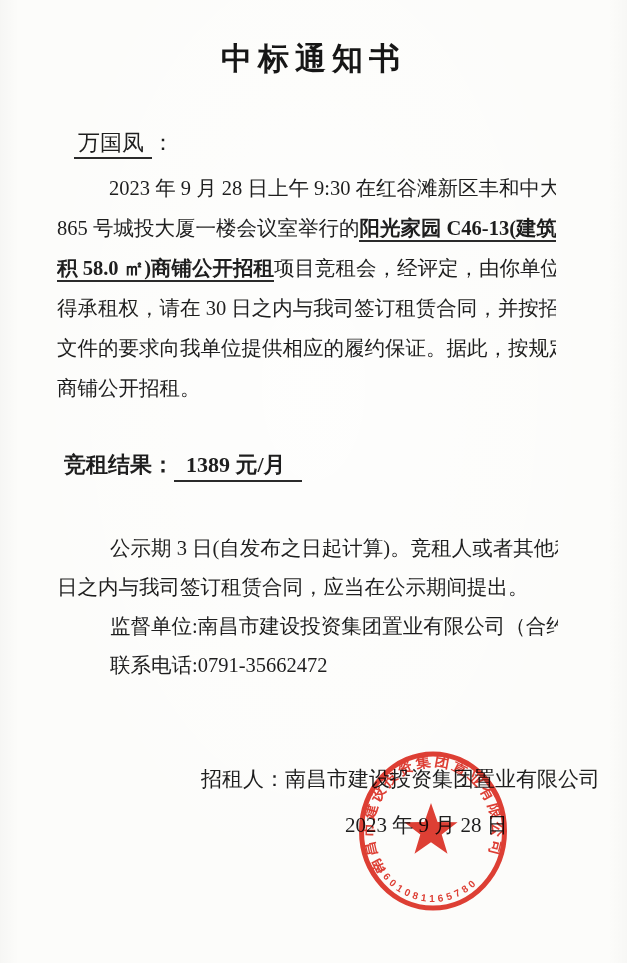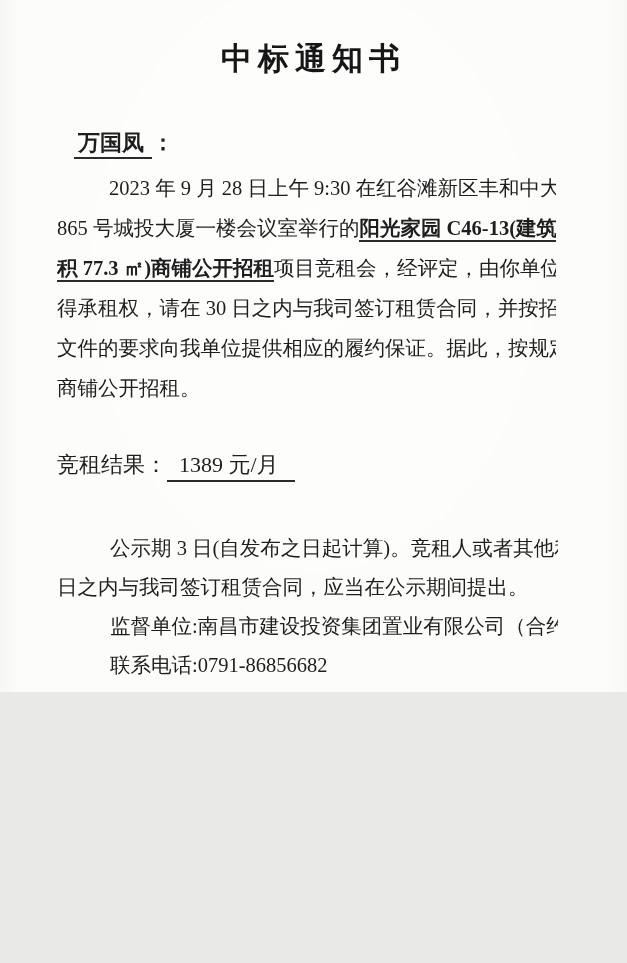--- a/index.html
+++ b/index.html
@@ -1,37 +1,37 @@
 <!DOCTYPE html>
 <html><head>
 <meta charset="utf-8">
 <style>
   * { margin:0; padding:0; box-sizing:border-box; }
   html,body { background:#e9e9e7; }
   .page {
     position:relative;
-    width:627px; height:692px;
+    width:627px; height:963px;
     margin:0 auto;
     background:#fcfcfa;
     background-image:
       radial-gradient(ellipse at 50% 40%, rgba(255,255,255,.6), rgba(0,0,0,0) 70%),
       linear-gradient(90deg, rgba(0,0,0,.025) 0, rgba(0,0,0,0) 3%, rgba(0,0,0,0) 97%, rgba(0,0,0,.02) 100%);
     overflow:hidden;
     font-family:"Liberation Serif","DejaVu Serif",serif;
     color:#1e1e1e;
   }
   .doc-title {
     position:absolute; top:38px; left:0; width:100%;
     text-align:center;
     font-size:31px; font-weight:700; letter-spacing:6px;
     color:#161616;
   }
   .recipient {
     position:absolute; left:74px; top:128px;
-    font-size:22px; font-weight:700; line-height:30px;
+    font-size:22px; font-weight:400; line-height:30px;
   }
   .recipient .name {
     border-bottom:2px solid #2b2b2b;
     padding:0 8px 2px 4px;
   }
   .bodypara {
     position:absolute; left:57px; top:168px; width:499px;
     font-size:20.5px;
   }
   .ln {
@@ -40,22 +40,22 @@
     overflow:hidden; white-space:nowrap;
   }
   .ln.short { text-align:left; text-align-last:left; }
   .indent1 { text-indent:52px; }
   .em {
     font-weight:700;
     border-bottom:2px solid #2b2b2b;
     padding-bottom:1px;
   }
   .result-line {
-    position:absolute; left:57px; top:451px;
-    font-size:22px; font-weight:400; line-height:28px;
+    position:absolute; left:64px; top:451px;
+    font-size:22px; font-weight:700; line-height:28px;
   }
   .result-line .value {
     border-bottom:2px solid #2b2b2b;
     padding:0 16px 3px 12px;
   }
   .notice {
     position:absolute; left:57px; top:529px; width:501px;
     font-size:20.5px;
   }
   .notice .nln {
@@ -90,33 +90,33 @@
 
 <div class="page">
 
   <div class="doc-title">中标通知书</div>
 
   <div class="recipient"><span class="name">万国凤</span><span>：</span></div>
 
   <div class="bodypara">
     <div class="ln indent1">2023 年 9 月 28 日上午 9:30 在红谷滩新区丰和中大道</div>
     <div class="ln"><span>865 号城投大厦一楼会议室举行的</span><span class="em">阳光家园 C46-13(建筑面</span></div>
-    <div class="ln"><span class="em">积 77.3 ㎡)商铺公开招租</span><span>项目竞租会，经评定，由你单位获</span></div>
+    <div class="ln"><span class="em">积 58.0 ㎡)商铺公开招租</span><span>项目竞租会，经评定，由你单位获</span></div>
     <div class="ln">得承租权，请在 30 日之内与我司签订租赁合同，并按招租</div>
     <div class="ln">文件的要求向我单位提供相应的履约保证。据此，按规定办</div>
     <div class="ln short">商铺公开招租。</div>
   </div>
 
   <div class="result-line"><span>竞租结果：</span><span class="value">1389 元/月</span></div>
 
   <div class="notice">
     <div class="nln jfy pad1">公示期 3 日(自发布之日起计算)。竞租人或者其他利害</div>
     <div class="nln">日之内与我司签订租赁合同，应当在公示期间提出。</div>
     <div class="nln pad1">监督单位:南昌市建设投资集团置业有限公司（合约部）</div>
-    <div class="nln pad1">联系电话:0791-86856682</div>
+    <div class="nln pad1">联系电话:0791-35662472</div>
   </div>
 
   <div class="sig-lessor">招租人：南昌市建设投资集团置业有限公司</div>
   <div class="sig-date">2023 年 9 月 28 日</div>
 
   <div class="seal">
     <svg viewBox="0 0 160 164" xmlns="http://www.w3.org/2000/svg">
       <defs>
         <path id="sealTopArc" d="M 35,122.8 A 60,65 0 1 1 127,122.8" fill="none"></path>
         <path id="sealBottomArc" d="M 21.2,111 A 66,71 0 0 0 140.8,111" fill="none"></path>

